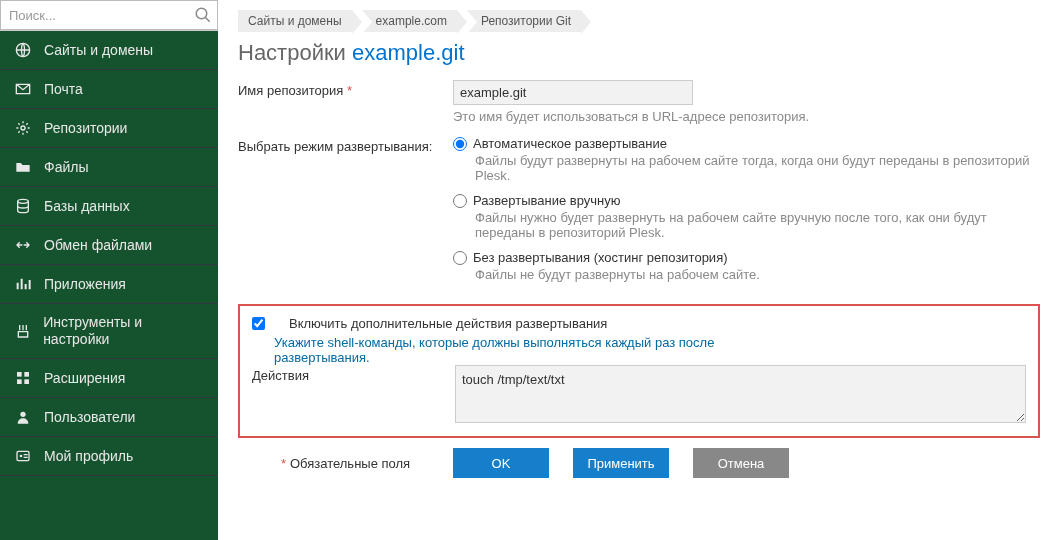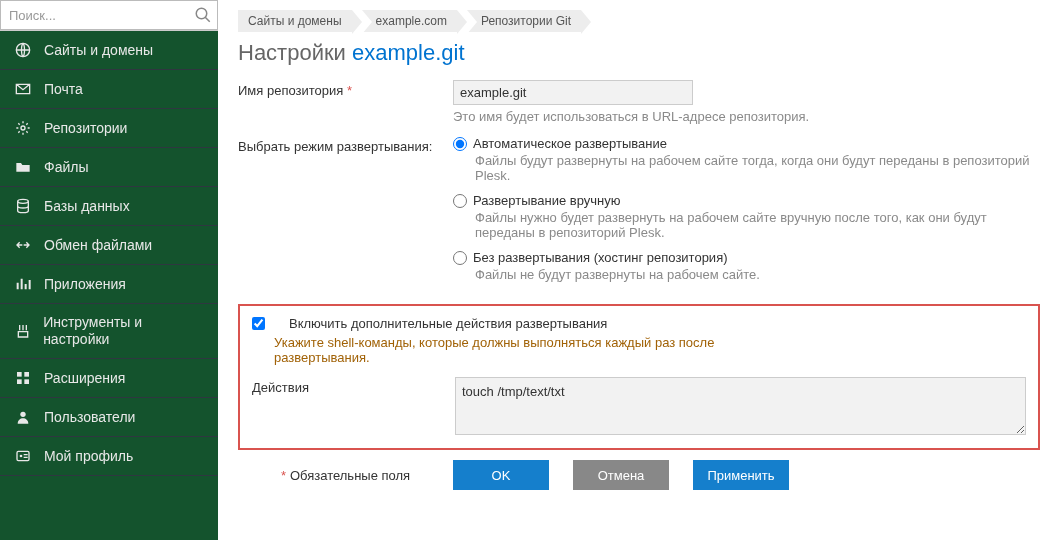--- a/index.html
+++ b/index.html
@@ -27,21 +27,21 @@
 .req { color: #d9534f; }
 .field-col { flex: 1; }
 .text-input { width: 240px; padding: 4px 6px; border: 1px solid #ccc; background: #f2f2f2; font-size: 13px; color: #333; }
 .hint { color: #8a8a8a; font-size: 13px; margin-top: 4px; }
 .radio-line { display: flex; align-items: center; gap: 6px; margin-bottom: 2px; }
 .radio-line input { width: 14px; height: 14px; }
 .radio-label { color: #333; font-size: 13px; }
 .radio-desc { color: #8a8a8a; font-size: 13px; margin-left: 22px; margin-bottom: 10px; max-width: 560px; }
 .highlight-box { border: 2px solid #d9534f; padding: 10px 12px; margin-top: 4px; margin-bottom: 10px; }
 .check-line { display: flex; align-items: center; gap: 24px; margin-bottom: 4px; }
-.check-desc { color: #a16207; font-size: 13px; margin-left: 22px; margin-bottom: 12px; max-width: 500px; }
+.check-desc { color: #0369a1; font-size: 13px; margin-left: 22px; max-width: 500px; }
 .textarea-wrap { flex: 1; }
 textarea { width: 100%; height: 58px; background: #f2f2f2; border: 1px solid #ccc; padding: 6px; font-family: inherit; font-size: 13px; color: #333; resize: both; }
 .actions-row .hint { margin-top: 6px; }
 .footer-row { display: flex; align-items: center; margin-top: 8px; }
 .req-note { width: 215px; color: #333; font-size: 13px; text-align: center; }
 .req-note .req { margin-right: 4px; }
 .buttons { display: flex; gap: 24px; }
 .btn { min-width: 96px; height: 30px; border: none; color: #fff; font-size: 13px; cursor: pointer; padding: 0 14px; }
 .btn-primary { background: #157fcc; }
 .btn-secondary { background: #888; }
@@ -210,18 +210,18 @@
         <div class="textarea-wrap">
           <textarea style="">touch /tmp/text/txt</textarea>
         </div>
       </div>
     </div>
 
     <div class="footer-row">
       <div class="req-note"><span class="req">*</span><span>Обязательные поля</span></div>
       <div class="buttons">
         <button class="btn btn-primary">OK</button>
+        <button class="btn btn-primary">Применить</button>
         <button class="btn btn-secondary">Отмена</button>
-        <button class="btn btn-primary">Применить</button>
       </div>
     </div>
   </div>
 </div>
 
 </body></html>

